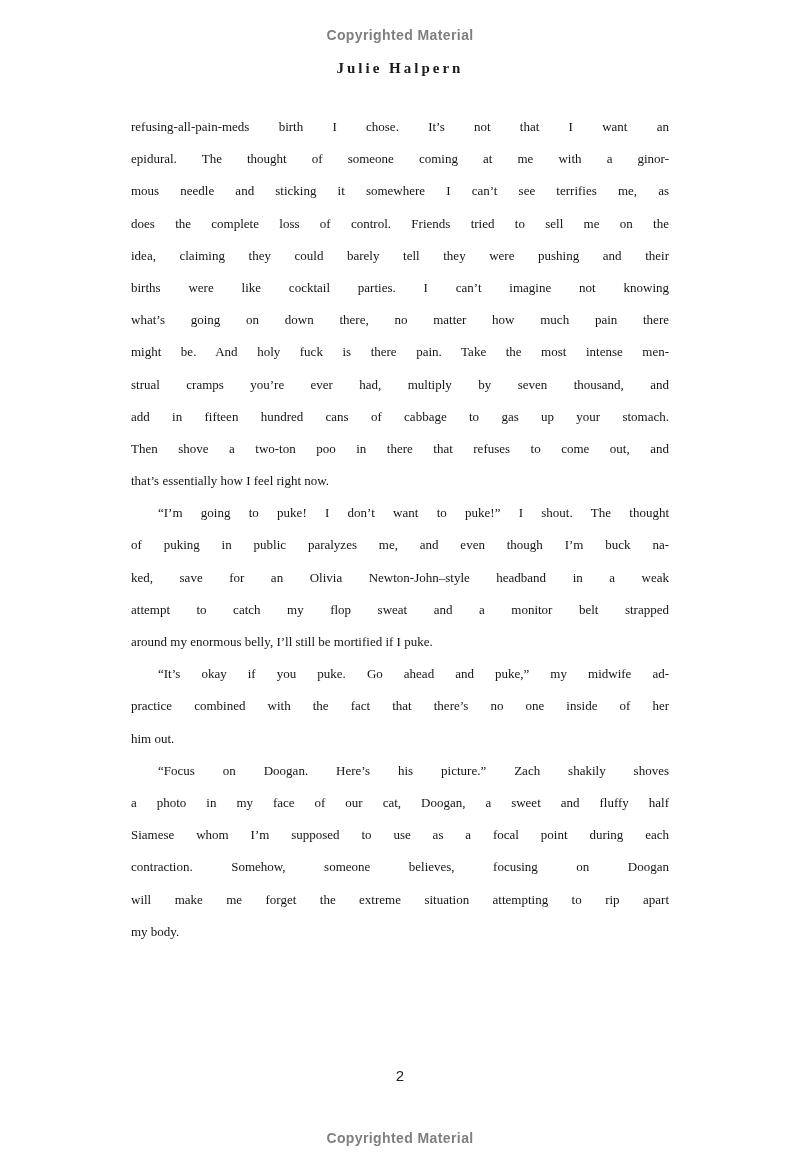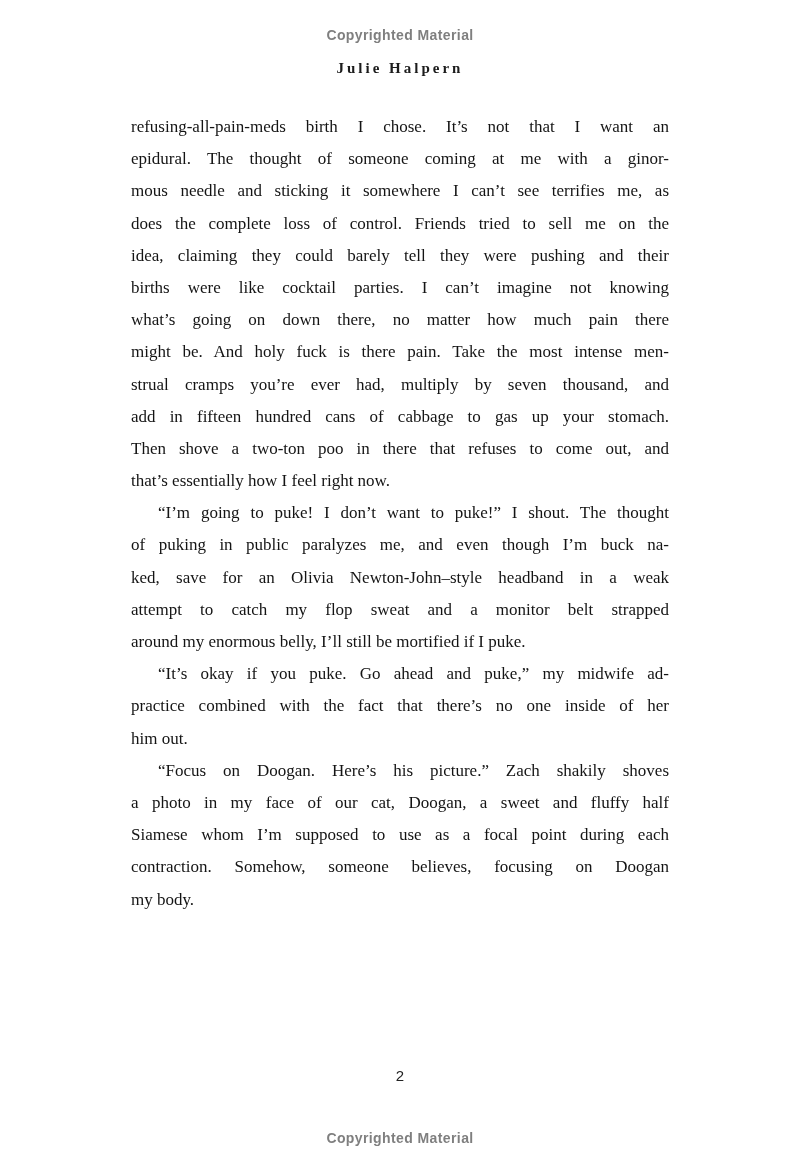--- a/index.html
+++ b/index.html
@@ -39,21 +39,21 @@
     font-weight: bold;
     letter-spacing: 3px;
     color: #1c1c1c;
   }
   .page-body {
     position: absolute;
     top: 111px;
     left: 131px;
     width: 538px;
     font-family: "Liberation Serif", serif;
-    font-size: 17px;
+    font-size: 13px;
     line-height: 32.2px;
     color: #141414;
   }
   .page-body .line {
     text-align: justify;
     text-align-last: justify;
     white-space: normal;
     height: 32.2px;
     overflow: visible;
   }
@@ -100,19 +100,20 @@
       <div class="line">ked, save for an Olivia Newton-John–style headband in a weak</div>
       <div class="line">attempt to catch my flop sweat and a monitor belt strapped</div>
       <div class="line last">around my enormous belly, I’ll still be mortified if I puke.</div>
       <div class="line indent">“It’s okay if you puke. Go ahead and puke,” my midwife ad-</div>
       <div class="line">practice combined with the fact that there’s no one inside of her</div>
       <div class="line last">him out.</div>
       <div class="line indent">“Focus on Doogan. Here’s his picture.” Zach shakily shoves</div>
       <div class="line">a photo in my face of our cat, Doogan, a sweet and fluffy half</div>
       <div class="line">Siamese whom I’m supposed to use as a focal point during each</div>
       <div class="line">contraction. Somehow, someone believes, focusing on Doogan</div>
+      <div class="line">will make me forget the extreme situation attempting to rip apart</div>
       <div class="line last">my body.</div>
     </div>
 
   <div class="page-number">2</div>
 
   <div class="bottom-notice">Copyrighted Material</div>
 </div>
 
 </body></html>

